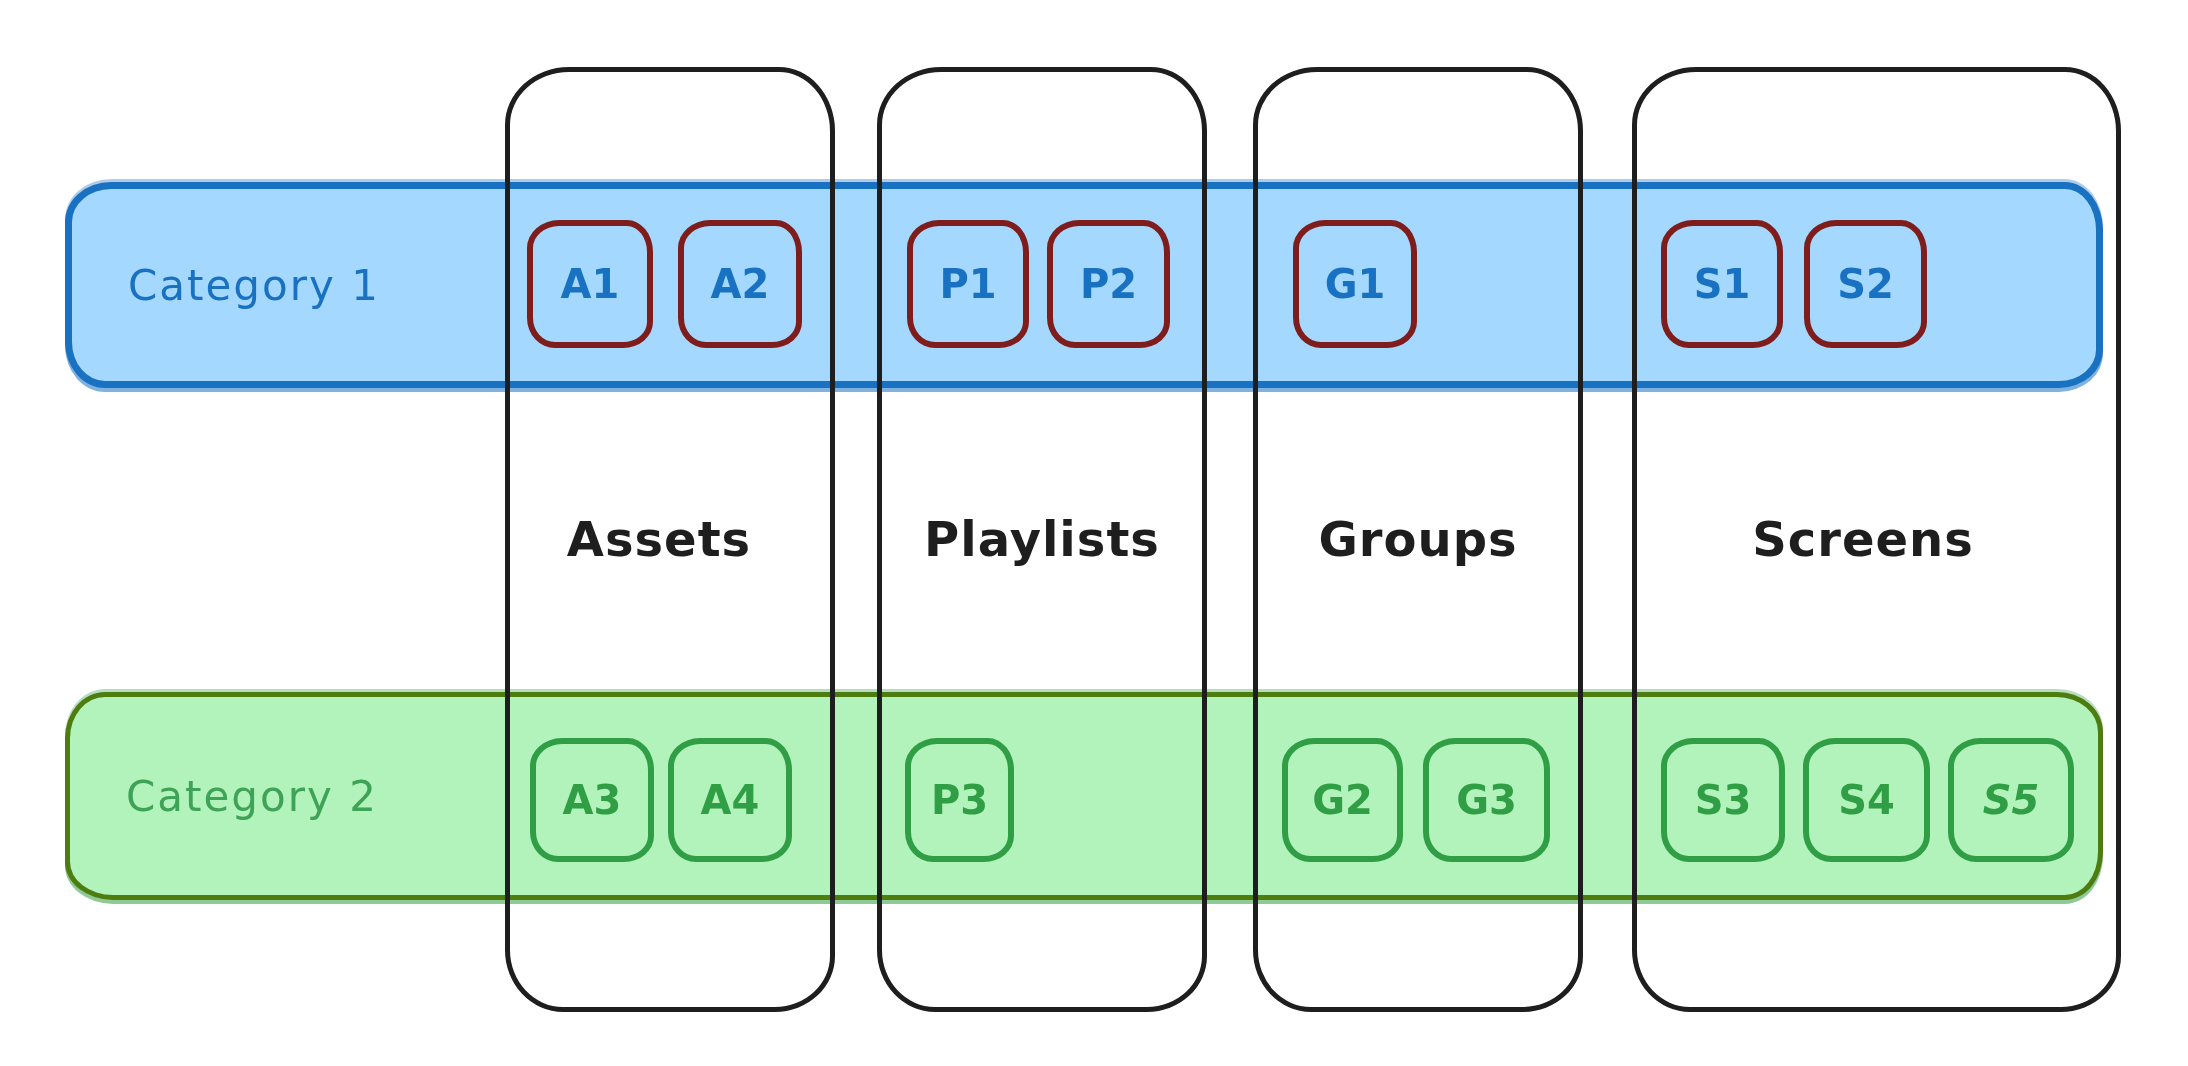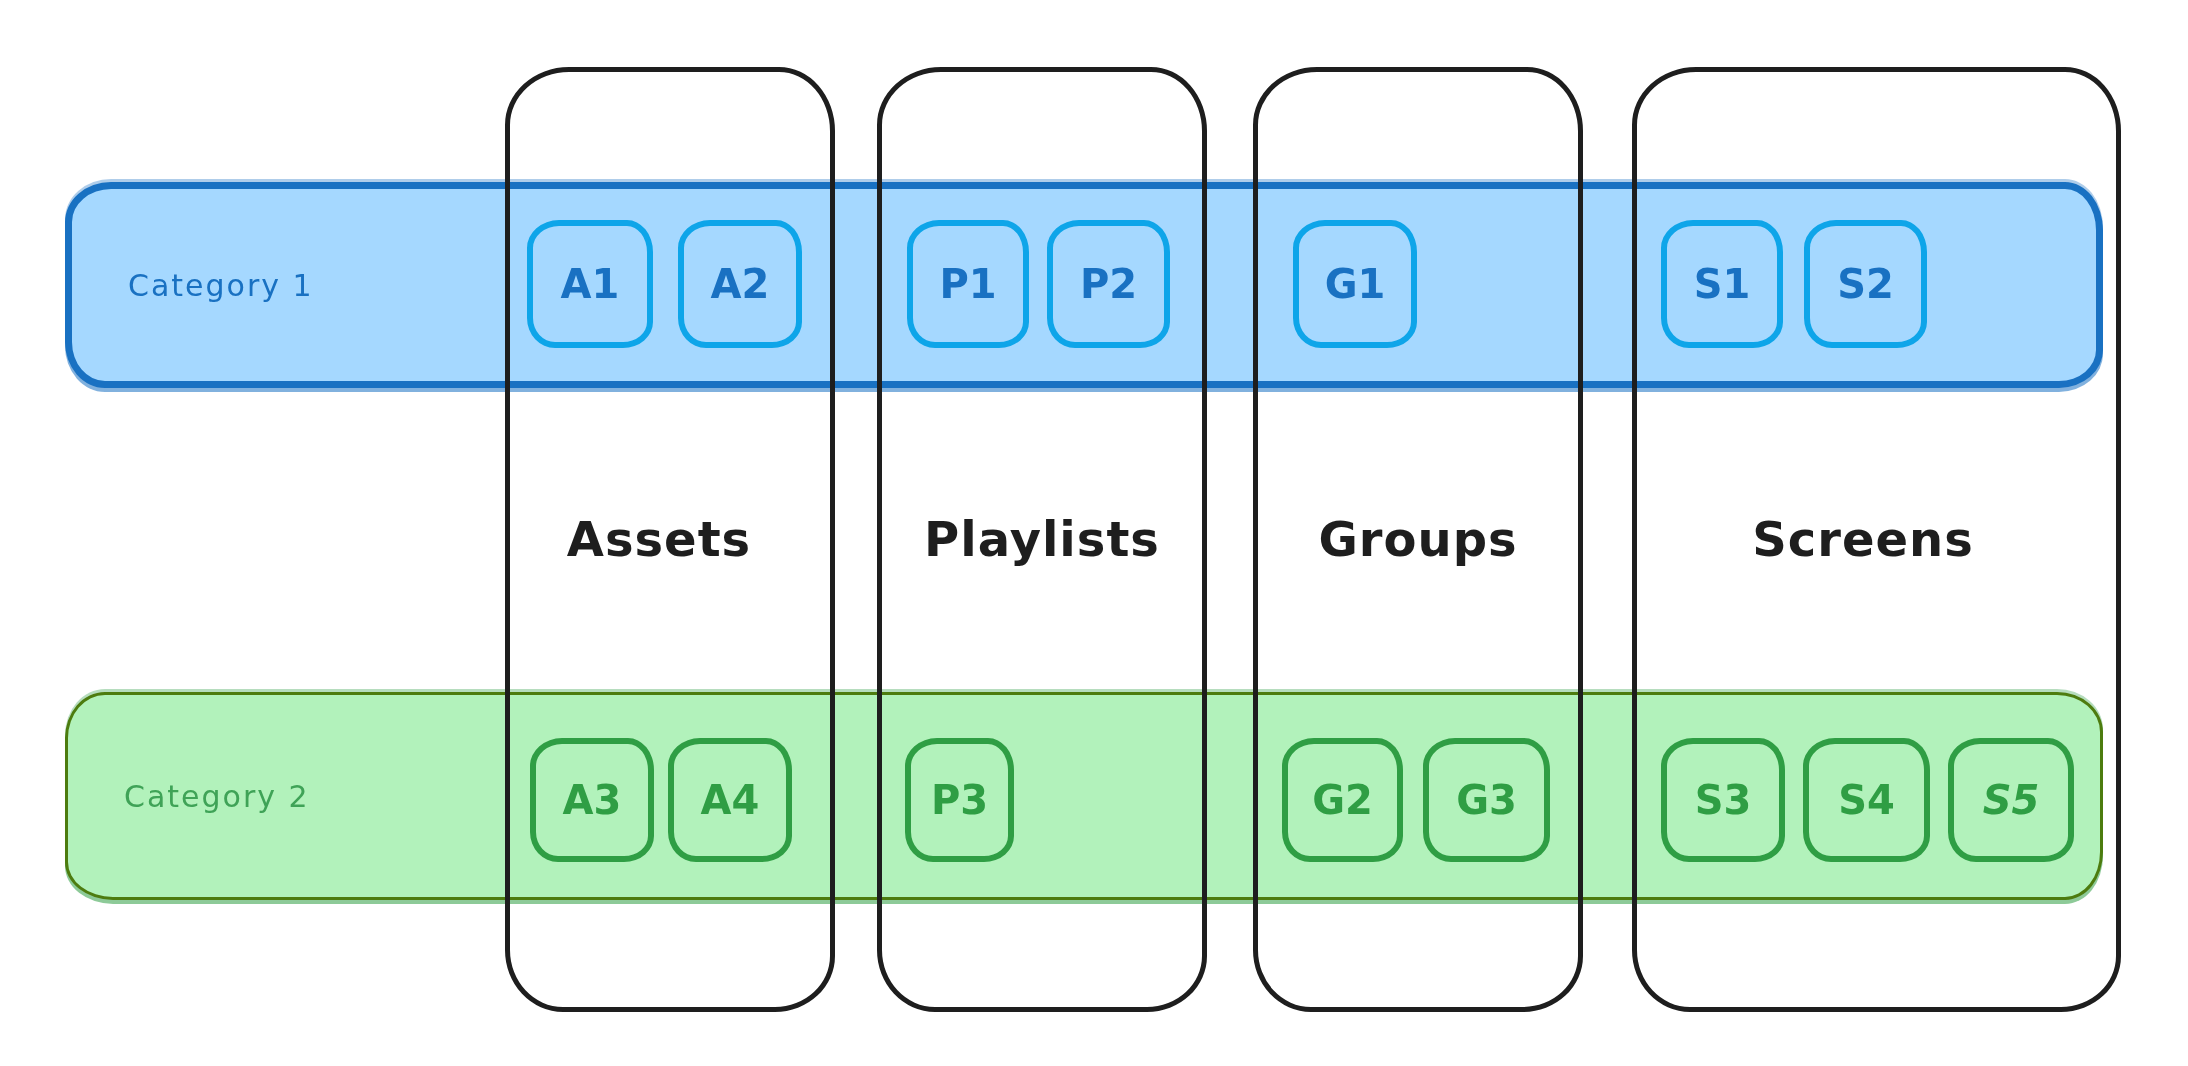--- a/index.html
+++ b/index.html
@@ -21,47 +21,47 @@
     z-index: 1;
   }
   .band.blue {
     background: #a5d8ff;
     border: 7px solid #1971c2;
     border-radius: 46px 38px 44px 40px / 40px 48px 38px 46px;
     box-shadow: 0 4px 0 0 rgba(25,113,194,0.55), 0 -3px 0 0 rgba(25,113,194,0.35);
   }
   .band.green {
     background: #b2f2bb;
-    border: 3px solid #4d7c0f;
+    border: 5px solid #4d7c0f;
     border-radius: 40px 46px 38px 48px / 46px 40px 48px 38px;
     box-shadow: 0 4px 0 0 rgba(47,158,68,0.55), 0 -3px 0 0 rgba(47,158,68,0.35);
   }
   .band-label {
     padding-left: 56px;
-    font-size: 30px;
+    font-size: 42px;
     letter-spacing: 2px;
     white-space: nowrap;
   }
   .band.blue .band-label { color: #1971c2; }
   .band.green .band-label { color: #3fa357; }
 
   
   .chip {
     position: absolute;
     box-sizing: border-box;
     display: flex;
     align-items: center;
     justify-content: center;
     background: transparent;
     font-size: 40px;
     font-weight: bold;
     z-index: 2;
     border-radius: 32px 26px 30px 28px / 28px 32px 26px 30px;
   }
-  .chip.blue  { border: 6px solid #0ea5e9; color: #1971c2; }
+  .chip.blue  { border: 6px solid #7f1d1d; color: #1971c2; }
   .chip.green { border: 6px solid #2f9e44; color: #2f9e44; }
 
   
   .column {
     position: absolute;
     box-sizing: border-box;
     border: 5px solid #1e1e1e;
     border-radius: 64px 56px 60px 58px / 58px 64px 56px 62px;
     background: transparent;
     z-index: 3;

